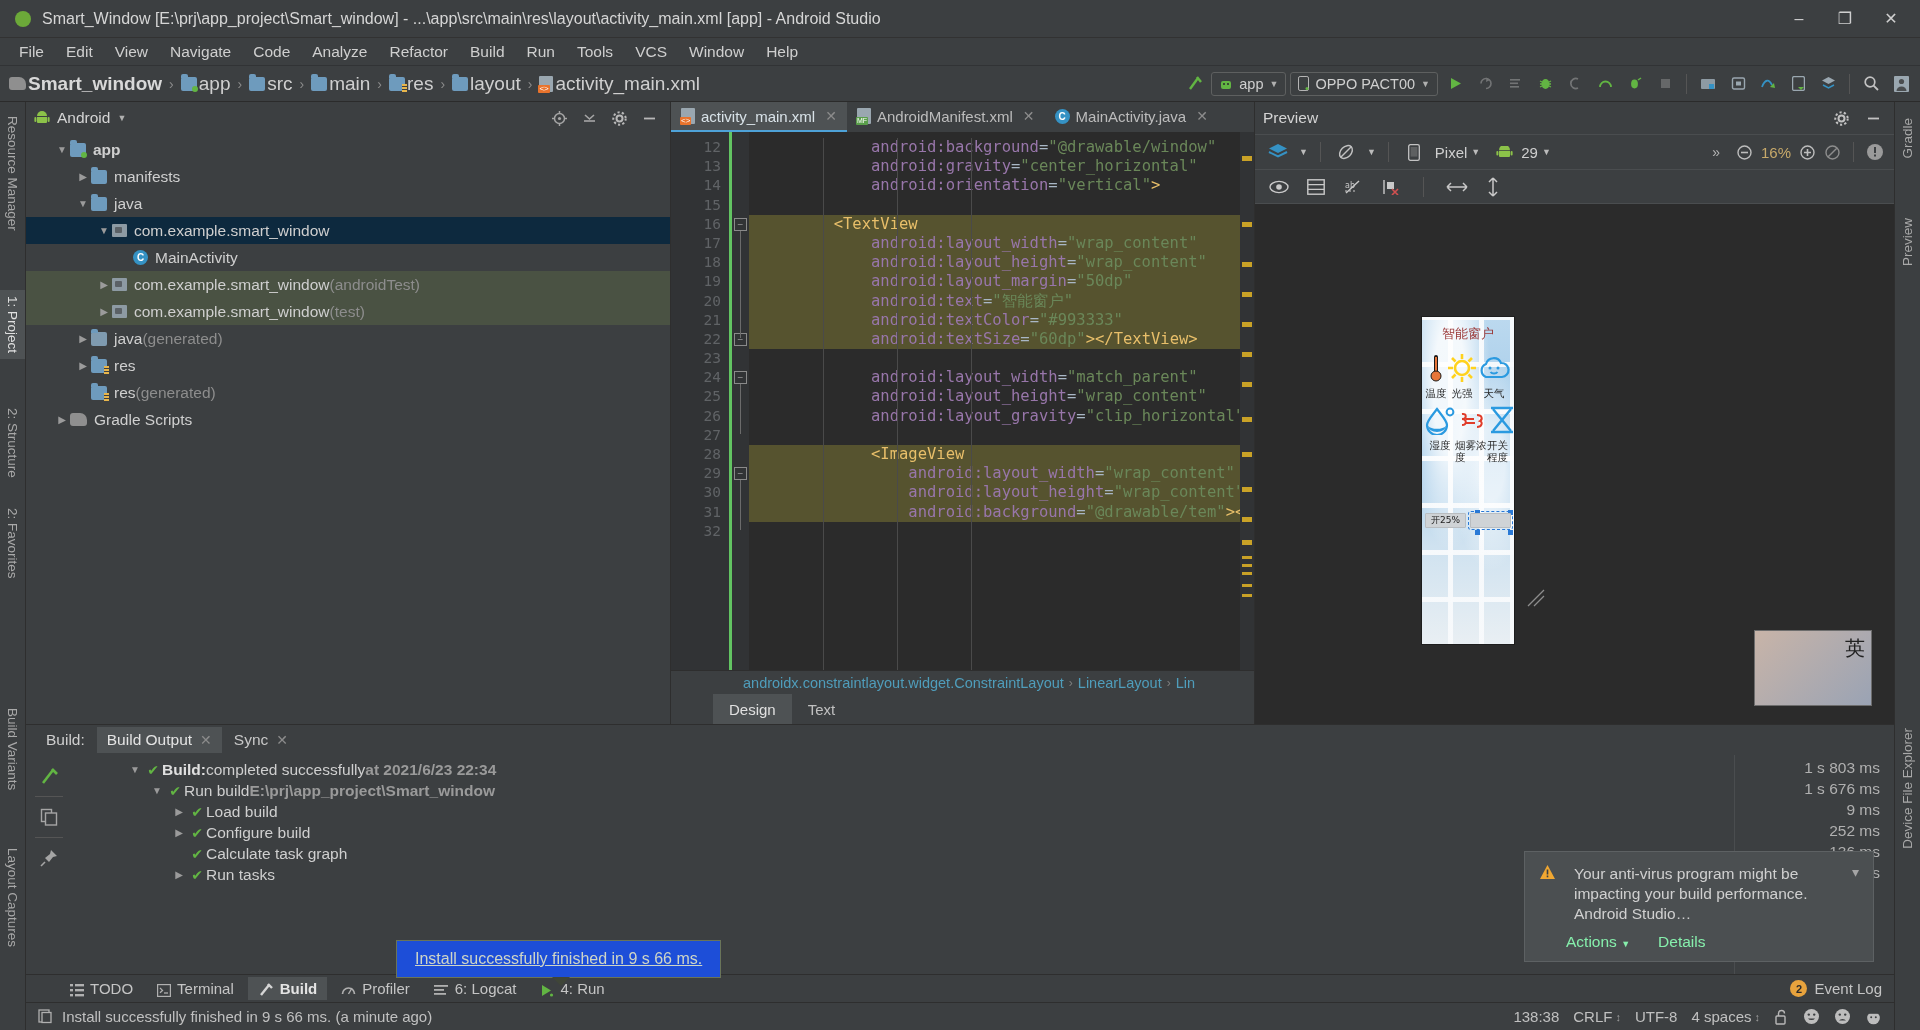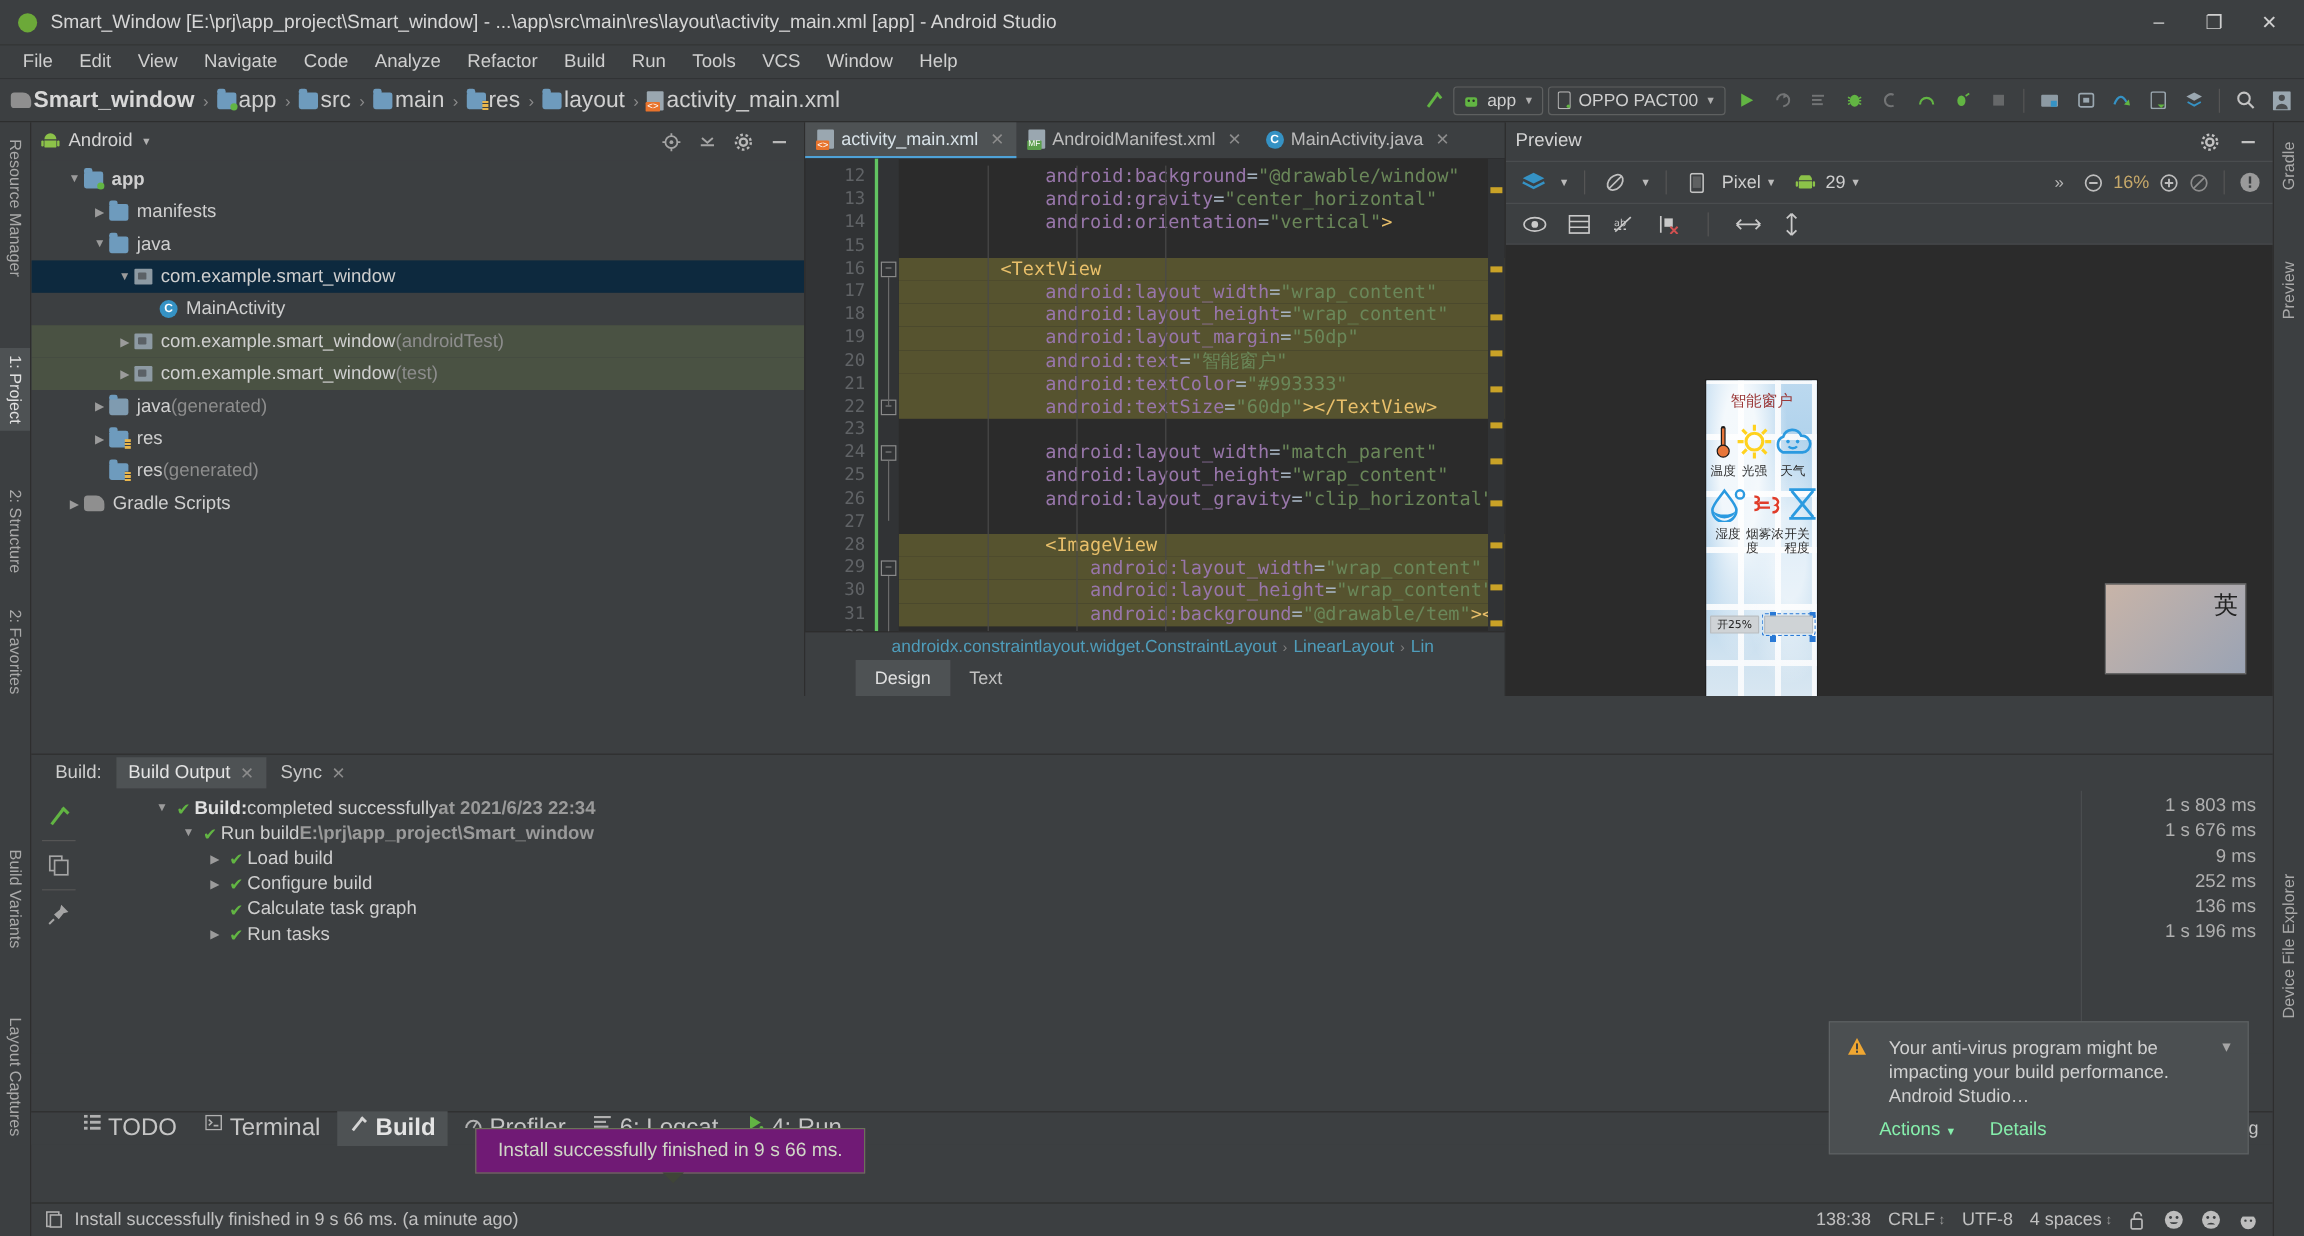--- a/index.html
+++ b/index.html
@@ -53,21 +53,21 @@
   
   .bodyrow { display:flex; flex:1; min-height:0; }
   .leftrail, .rightrail { width:26px; background:#3c3f41; flex:none; position:relative;
      border-right:1px solid #2e2e2e; }
   .rightrail { border-right:none; border-left:1px solid #2e2e2e; }
   .vtab { position:absolute; writing-mode:vertical-rl; font-size:13.5px; color:#a9a9a9;
      padding:6px 5px; white-space:nowrap; }
   .vtab.sel { background:#4e5254; color:#e0e0e0; }
   .vtab.rot180 { transform:rotate(180deg); }
 
-  .center { flex:1; display:flex; flex-direction:column; min-width:0;gap:48px; }
+  .center { flex:1; display:flex; flex-direction:column; min-width:0; }
   .upper { display:flex; flex:1; min-height:0; }
 
   
   .project { width:645px; background:#3c3f41; display:flex; flex-direction:column; flex:none;
      border-right:1px solid #2e2e2e; }
   .pj-head { height:32px; display:flex; align-items:center; gap:7px; padding:0 8px; flex:none; }
   .pj-head .label { font-size:15.5px; color:#d4d4d4; }
   .pj-head .acts { margin-left:auto; display:flex; gap:4px; }
   .pj-tree { flex:1; overflow:hidden; background:#3c3f41; padding-top:2px; }
   .row { height:27px; display:flex; align-items:center; font-size:15.5px; color:#cfcfcf;
@@ -197,29 +197,29 @@
   .balloon { position:absolute; right:46px; bottom:68px; width:350px; background:#4b4f51;
      border:1px solid #5d6163; padding:12px 14px 10px 14px; }
   .bl-row { display:flex; gap:18px; }
   .bl-txt { font-size:15.5px; color:#d0d0d0; line-height:20px; }
   .bl-warn { color:#f0a732; font-size:15px; }
   .bl-links { margin-top:9px; display:flex; gap:28px; padding-left:27px; }
   .bl-link { color:#86efac; font-size:15.5px; }
   .bl-chev { margin-left:auto; color:#a5a5a5; font-size:14px; }
 
   
-  .toast { position:absolute; left:396px; bottom:52px; background:#701a75; border:1px solid #6a7459;
-     padding:9px 18px; font-size:16px; color:#cfd6c6; }
+  .toast { position:absolute; left:396px; bottom:52px; background:#1d4ed8; border:1px solid #6a7459;
+     padding:9px 18px; font-size:16px; color:#cfd6c6;text-decoration:underline; }
   .toast:after { content:""; position:absolute; left:48%; bottom:-9px; width:0; height:0;
      border-left:9px solid transparent; border-right:9px solid transparent; border-top:9px solid #3f4538; }
 
   
   .statustabs { height:28px; flex:none; background:#3c3f41; display:flex; align-items:center;
      padding-left:34px; gap:4px; border-top:1px solid #2e2e2e; position:relative; }
-  .stab { display:flex; align-items:flex-start; gap:6px; padding:3px 10px; font-size:20px; color:#c5c5c5; }
+  .stab { display:flex; align-items:flex-end; gap:6px; padding:3px 10px; font-size:15px; color:#c5c5c5; }
   .stab.active { background:#4e5254; color:#e4e4e4; font-weight:bold; }
   .st-right { margin-left:auto; display:flex; align-items:center; gap:7px; padding-right:12px; }
   .badge { width:17px; height:17px; border-radius:50%; background:#e8a33d; color:#2b2b2b;
      font-size:11px; display:flex; align-items:center; justify-content:center; font-weight:bold; }
   .statusbar { height:28px; flex:none; background:#3c3f41; display:flex; align-items:center;
      padding:0 12px; gap:9px; font-size:15px; color:#c0c0c0; border-top:1px solid #2e2e2e; }
   .sb-right { margin-left:auto; display:flex; align-items:center; gap:14px; }
   .sb-right .it { display:flex; align-items:center; gap:3px; }
   svg { display:block; }
 </style>

